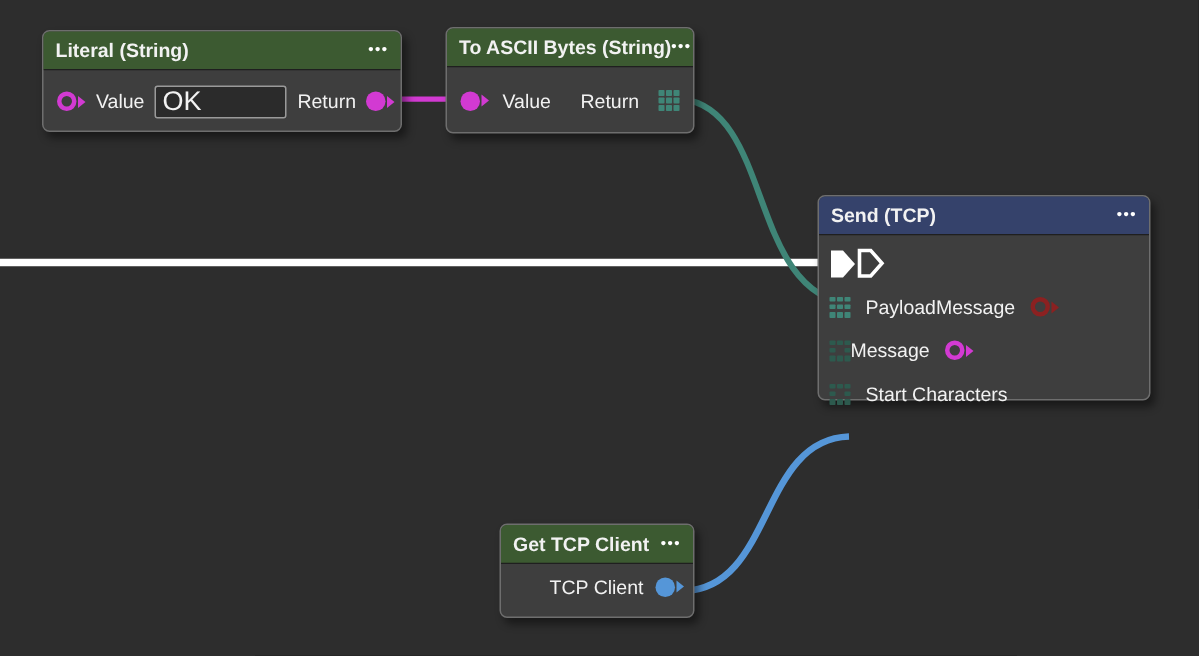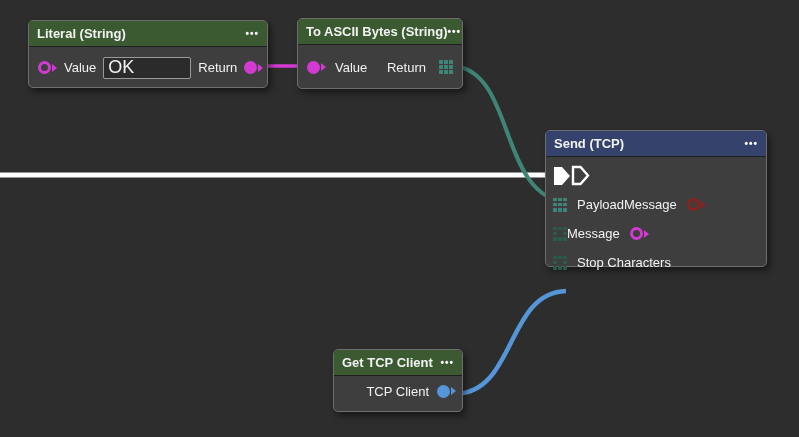--- a/index.html
+++ b/index.html
@@ -210,21 +210,21 @@
             <span></span>
               <span></span>
               <span></span>
               <span></span>
               <span></span>
               <span></span>
               <span></span>
               <span></span>
               <span></span>
           </span>
-          <span class="label">Stop Characters</span>
+          <span class="label">Start Characters</span>
         </span>
       </div>
     </div>
   </div>
 
   <div class="node node-gettcp">
     <div class="node-header green">
       <span class="node-title">Get TCP Client</span>
       <span class="menu-dots">•••</span>
     </div>

